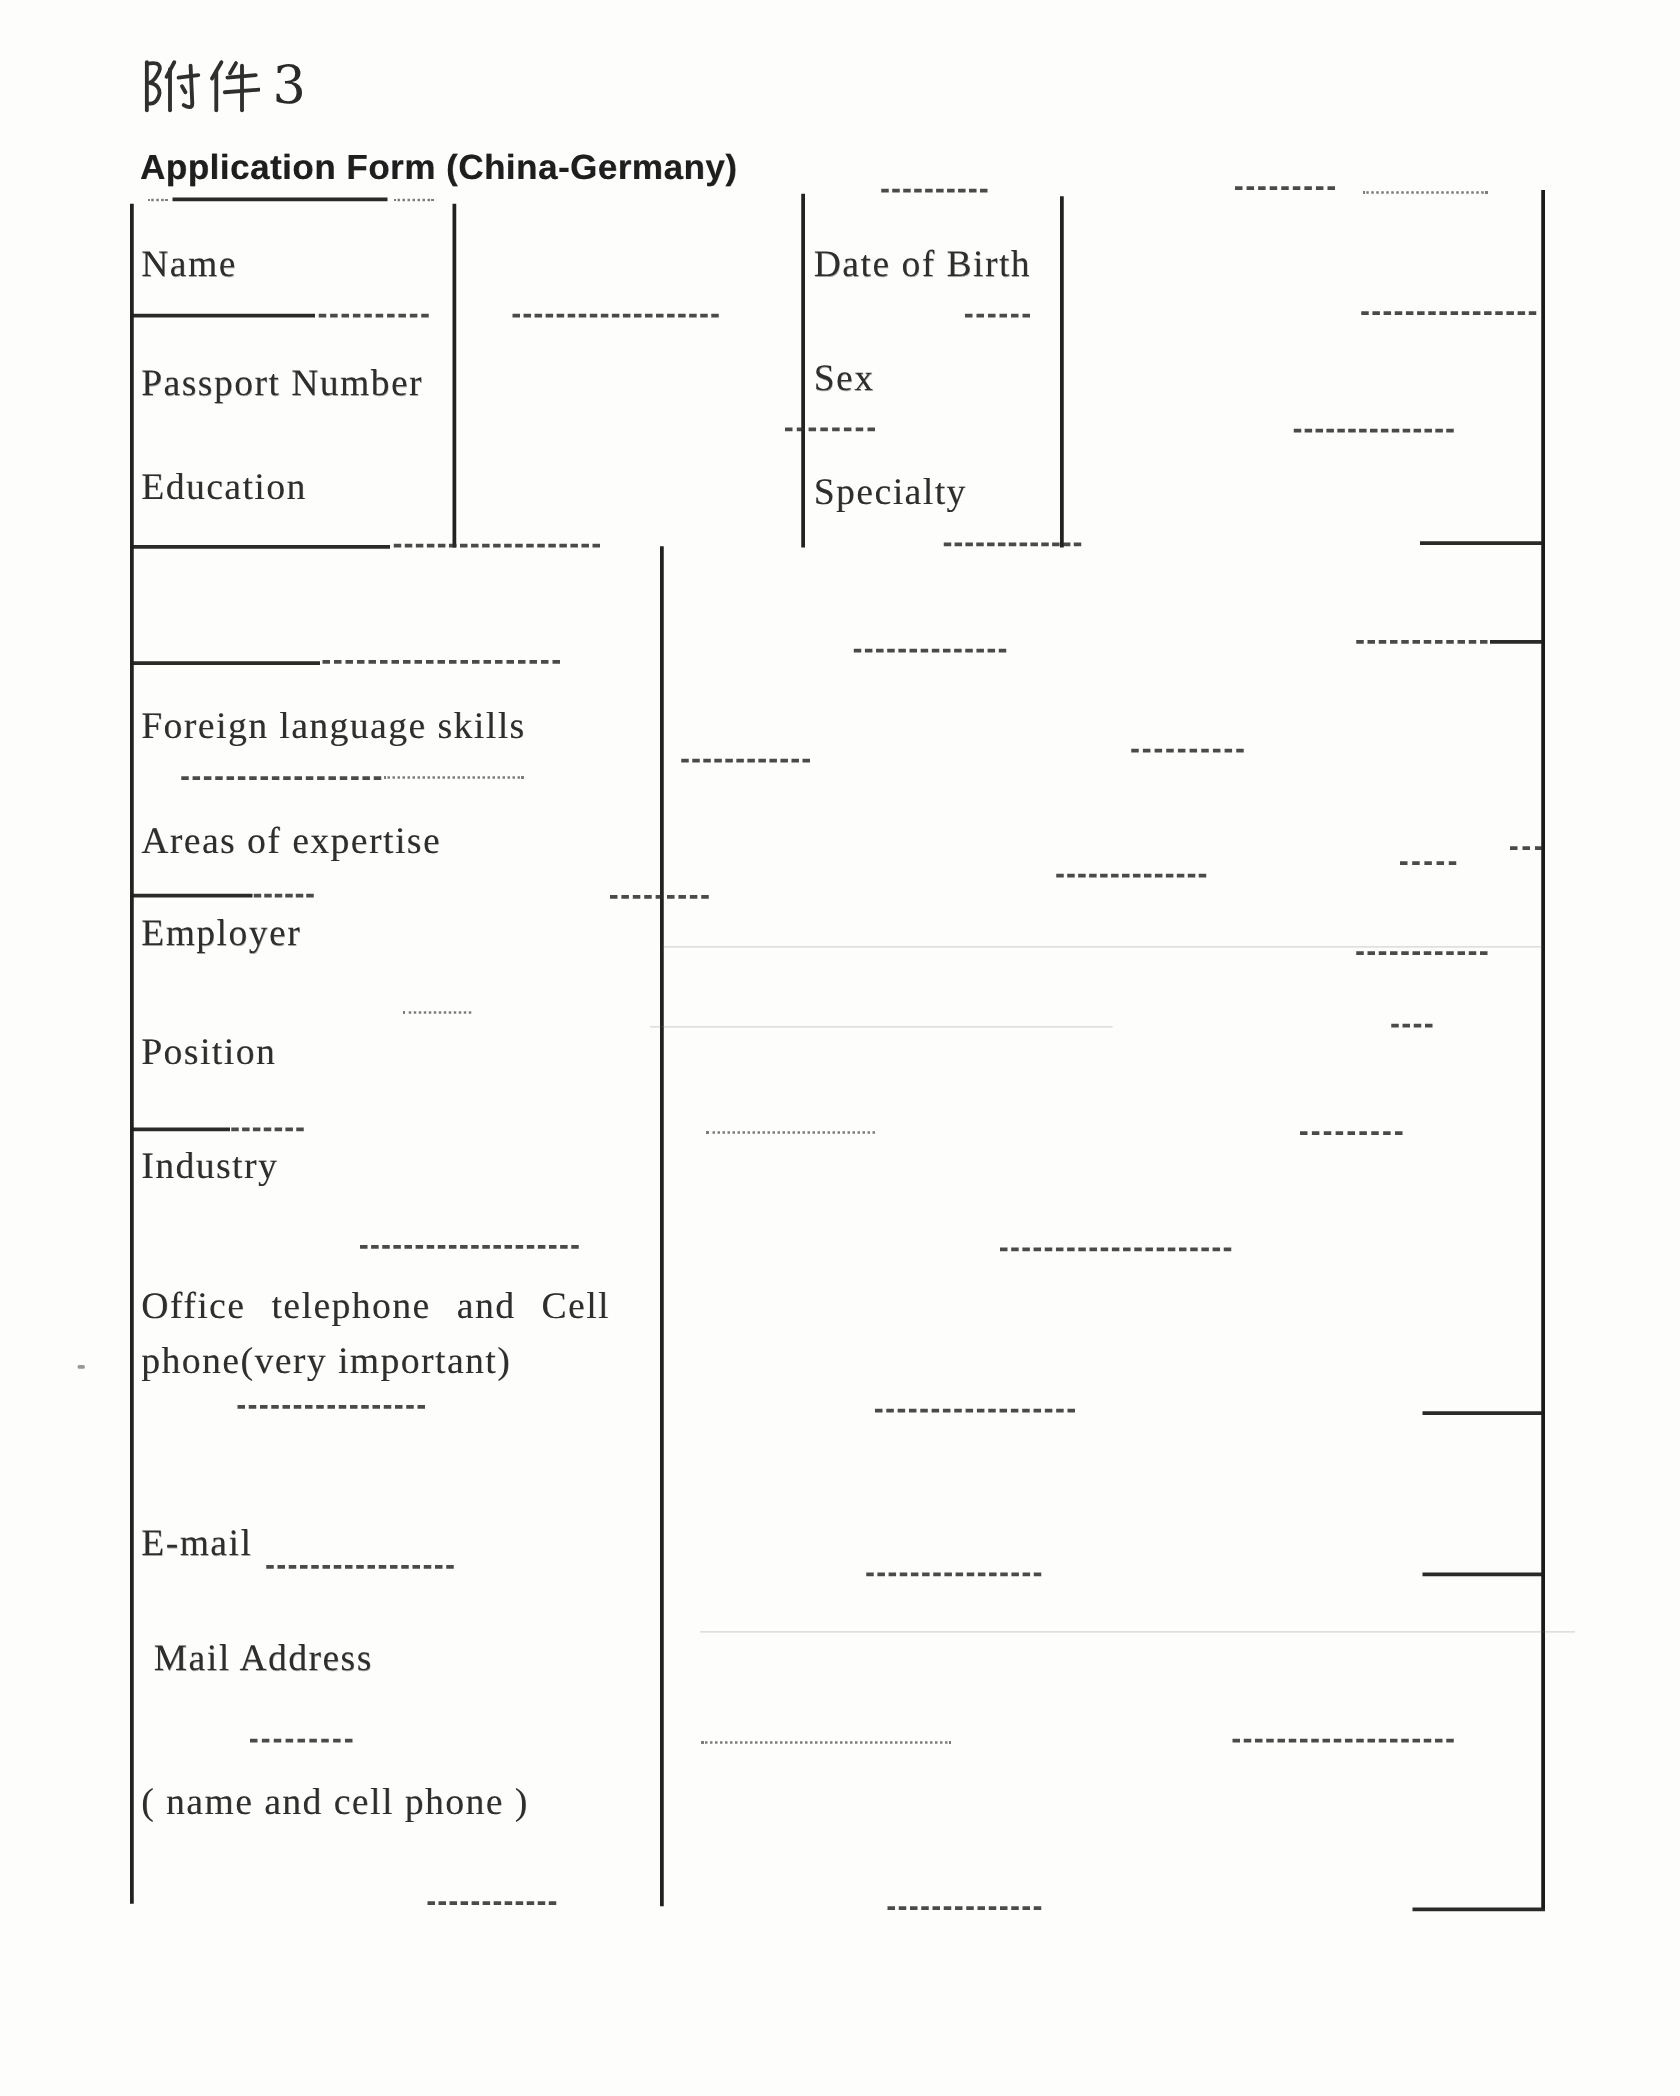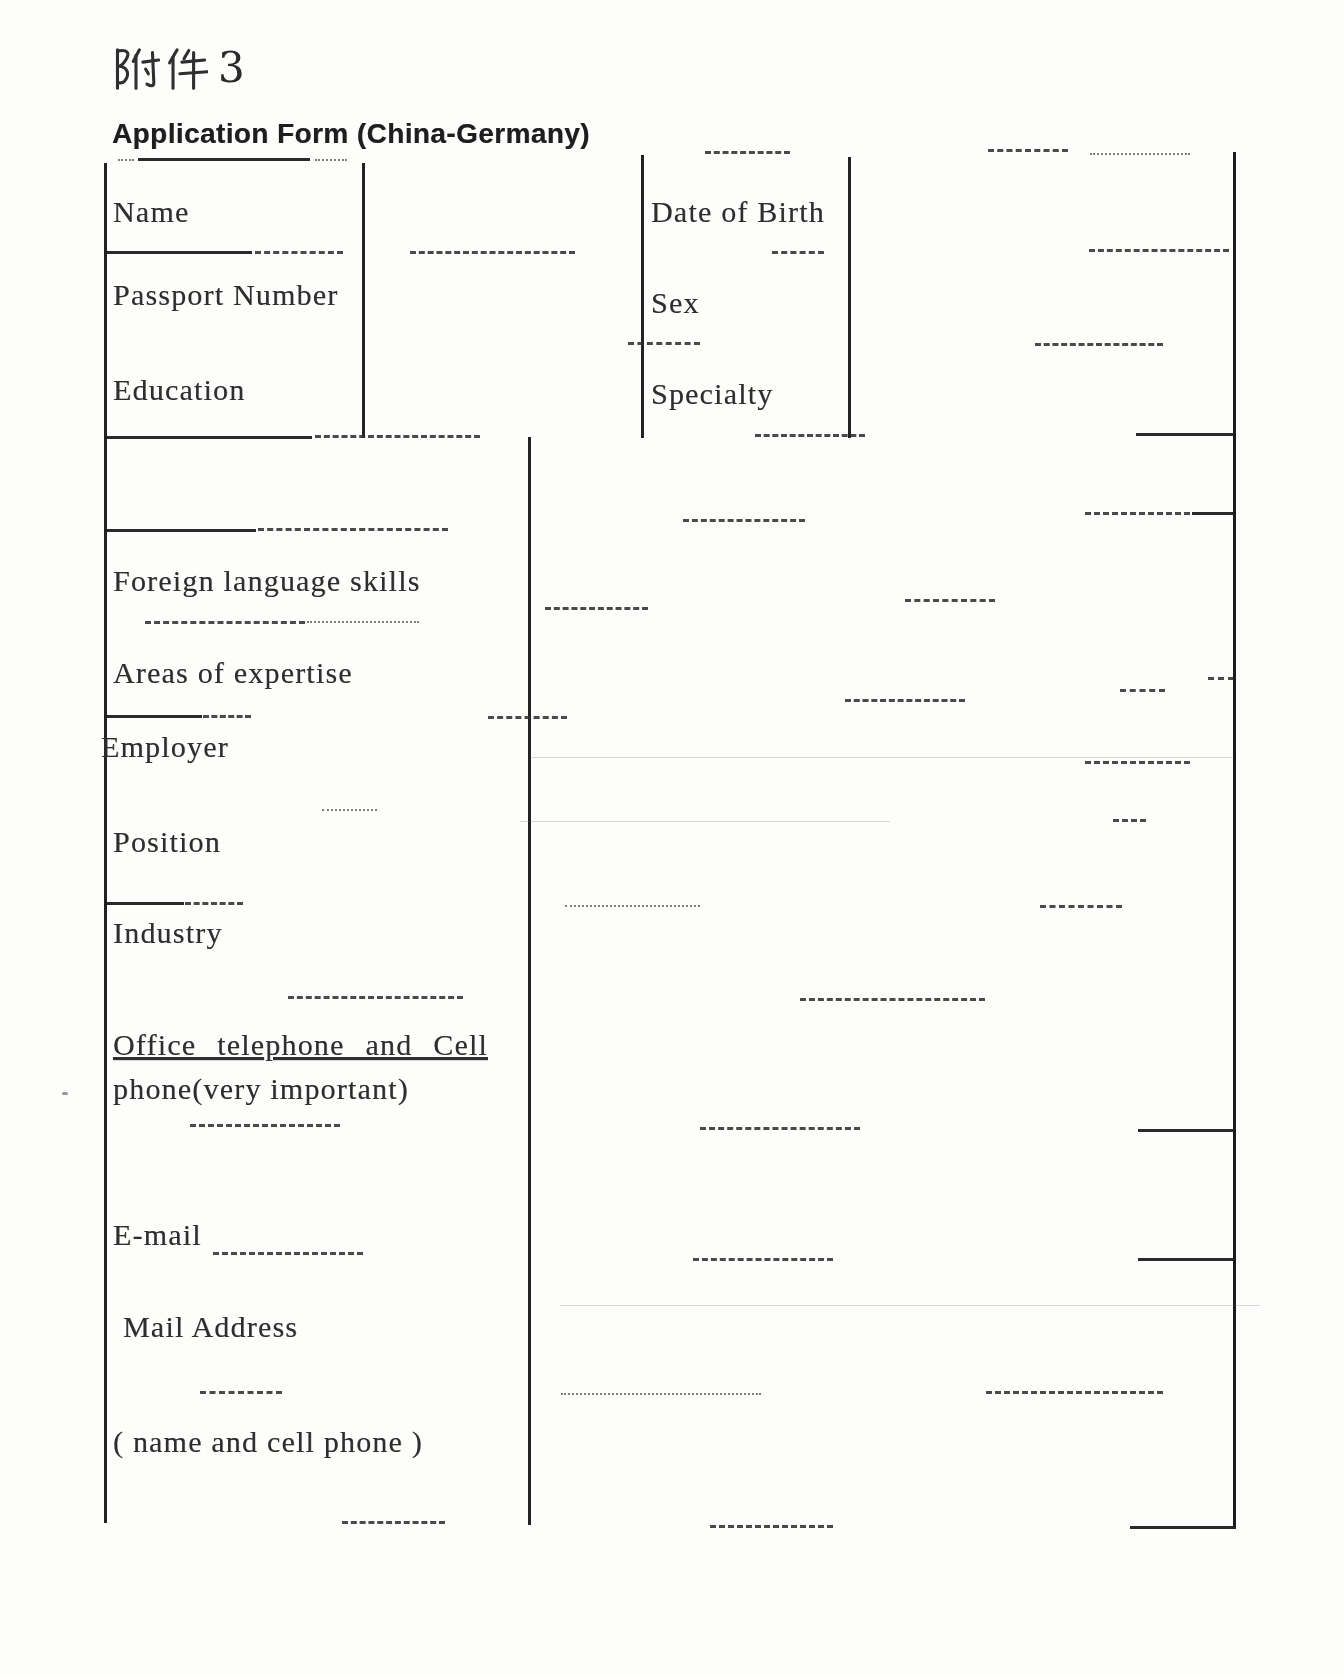--- a/index.html
+++ b/index.html
@@ -9,21 +9,21 @@
     font-family:"Liberation Serif", serif;color:#2d2d2d;
   }
   
   .lbl{
     position:absolute;font-size:30px;line-height:36px;letter-spacing:1.2px;
     color:#2e2e2e;white-space:nowrap;
     text-shadow:0.4px 0.4px 0 rgba(55,55,55,.45);
     filter:blur(.25px);
   }
   .lbl.two{white-space:normal;line-height:44px;}
-  .lbl .jline{display:block;text-align:justify;text-align-last:justify;text-decoration:underline;}
+  .lbl .jline{display:block;text-align:justify;text-align-last:justify;}
   .lbl .nline{display:block;}
   .title{
     position:absolute;left:112px;top:118px;
     font-family:"Liberation Sans", sans-serif;font-weight:700;
     font-size:28px;letter-spacing:.4px;color:#1e1e1e;
     text-shadow:0.4px 0.4px 0 rgba(30,30,30,.55);filter:blur(.2px);
   }
   
   .attach{position:absolute;left:112px;top:44px;display:flex;align-items:flex-start;gap:10px;}
   .attach svg{display:block;}
@@ -144,29 +144,29 @@
   <i class="hl t" style="left:561px;top:1393px;width:200px"></i>
   <i class="hl" style="left:986px;top:1391px;width:177px"></i>
 
   <i class="hl" style="left:342px;top:1521px;width:103px"></i>
   <i class="hl" style="left:710px;top:1525px;width:123px"></i>
   <i class="hl s" style="left:1130px;top:1526px;width:106px"></i>
 
   <i class="dot" style="left:62px;top:1092px"></i>
 
   <div class="lbl" style="left:113px;top:194px">Name</div>
-  <div class="lbl" style="left:113px;top:277px">Passport Number</div>
+  <div class="lbl" style="left:113px;top:289px">Passport Number</div>
   <div class="lbl" style="left:113px;top:372px">Education</div>
   <div class="lbl" style="left:651px;top:194px">Date of Birth</div>
   <div class="lbl" style="left:651px;top:285px">Sex</div>
   <div class="lbl" style="left:651px;top:376px">Specialty</div>
 
   <div class="lbl" style="left:113px;top:563px">Foreign language skills</div>
   <div class="lbl" style="left:113px;top:655px">Areas of expertise</div>
-  <div class="lbl" style="left:101px;top:729px">Employer</div>
+  <div class="lbl" style="left:113px;top:729px">Employer</div>
   <div class="lbl" style="left:113px;top:824px">Position</div>
   <div class="lbl" style="left:113px;top:915px">Industry</div>
   <div class="lbl two" style="left:113px;top:1023px;width:375px">
     <span class="jline">Office telephone and Cell</span>
     <span class="nline">phone(very important)</span>
   </div>
   <div class="lbl" style="left:113px;top:1217px">E-mail</div>
   <div class="lbl" style="left:123px;top:1309px">Mail Address</div>
   <div class="lbl two" style="left:113px;top:1423px;width:400px;line-height:38px">
     <span class="nline">( name and cell phone )</span>

